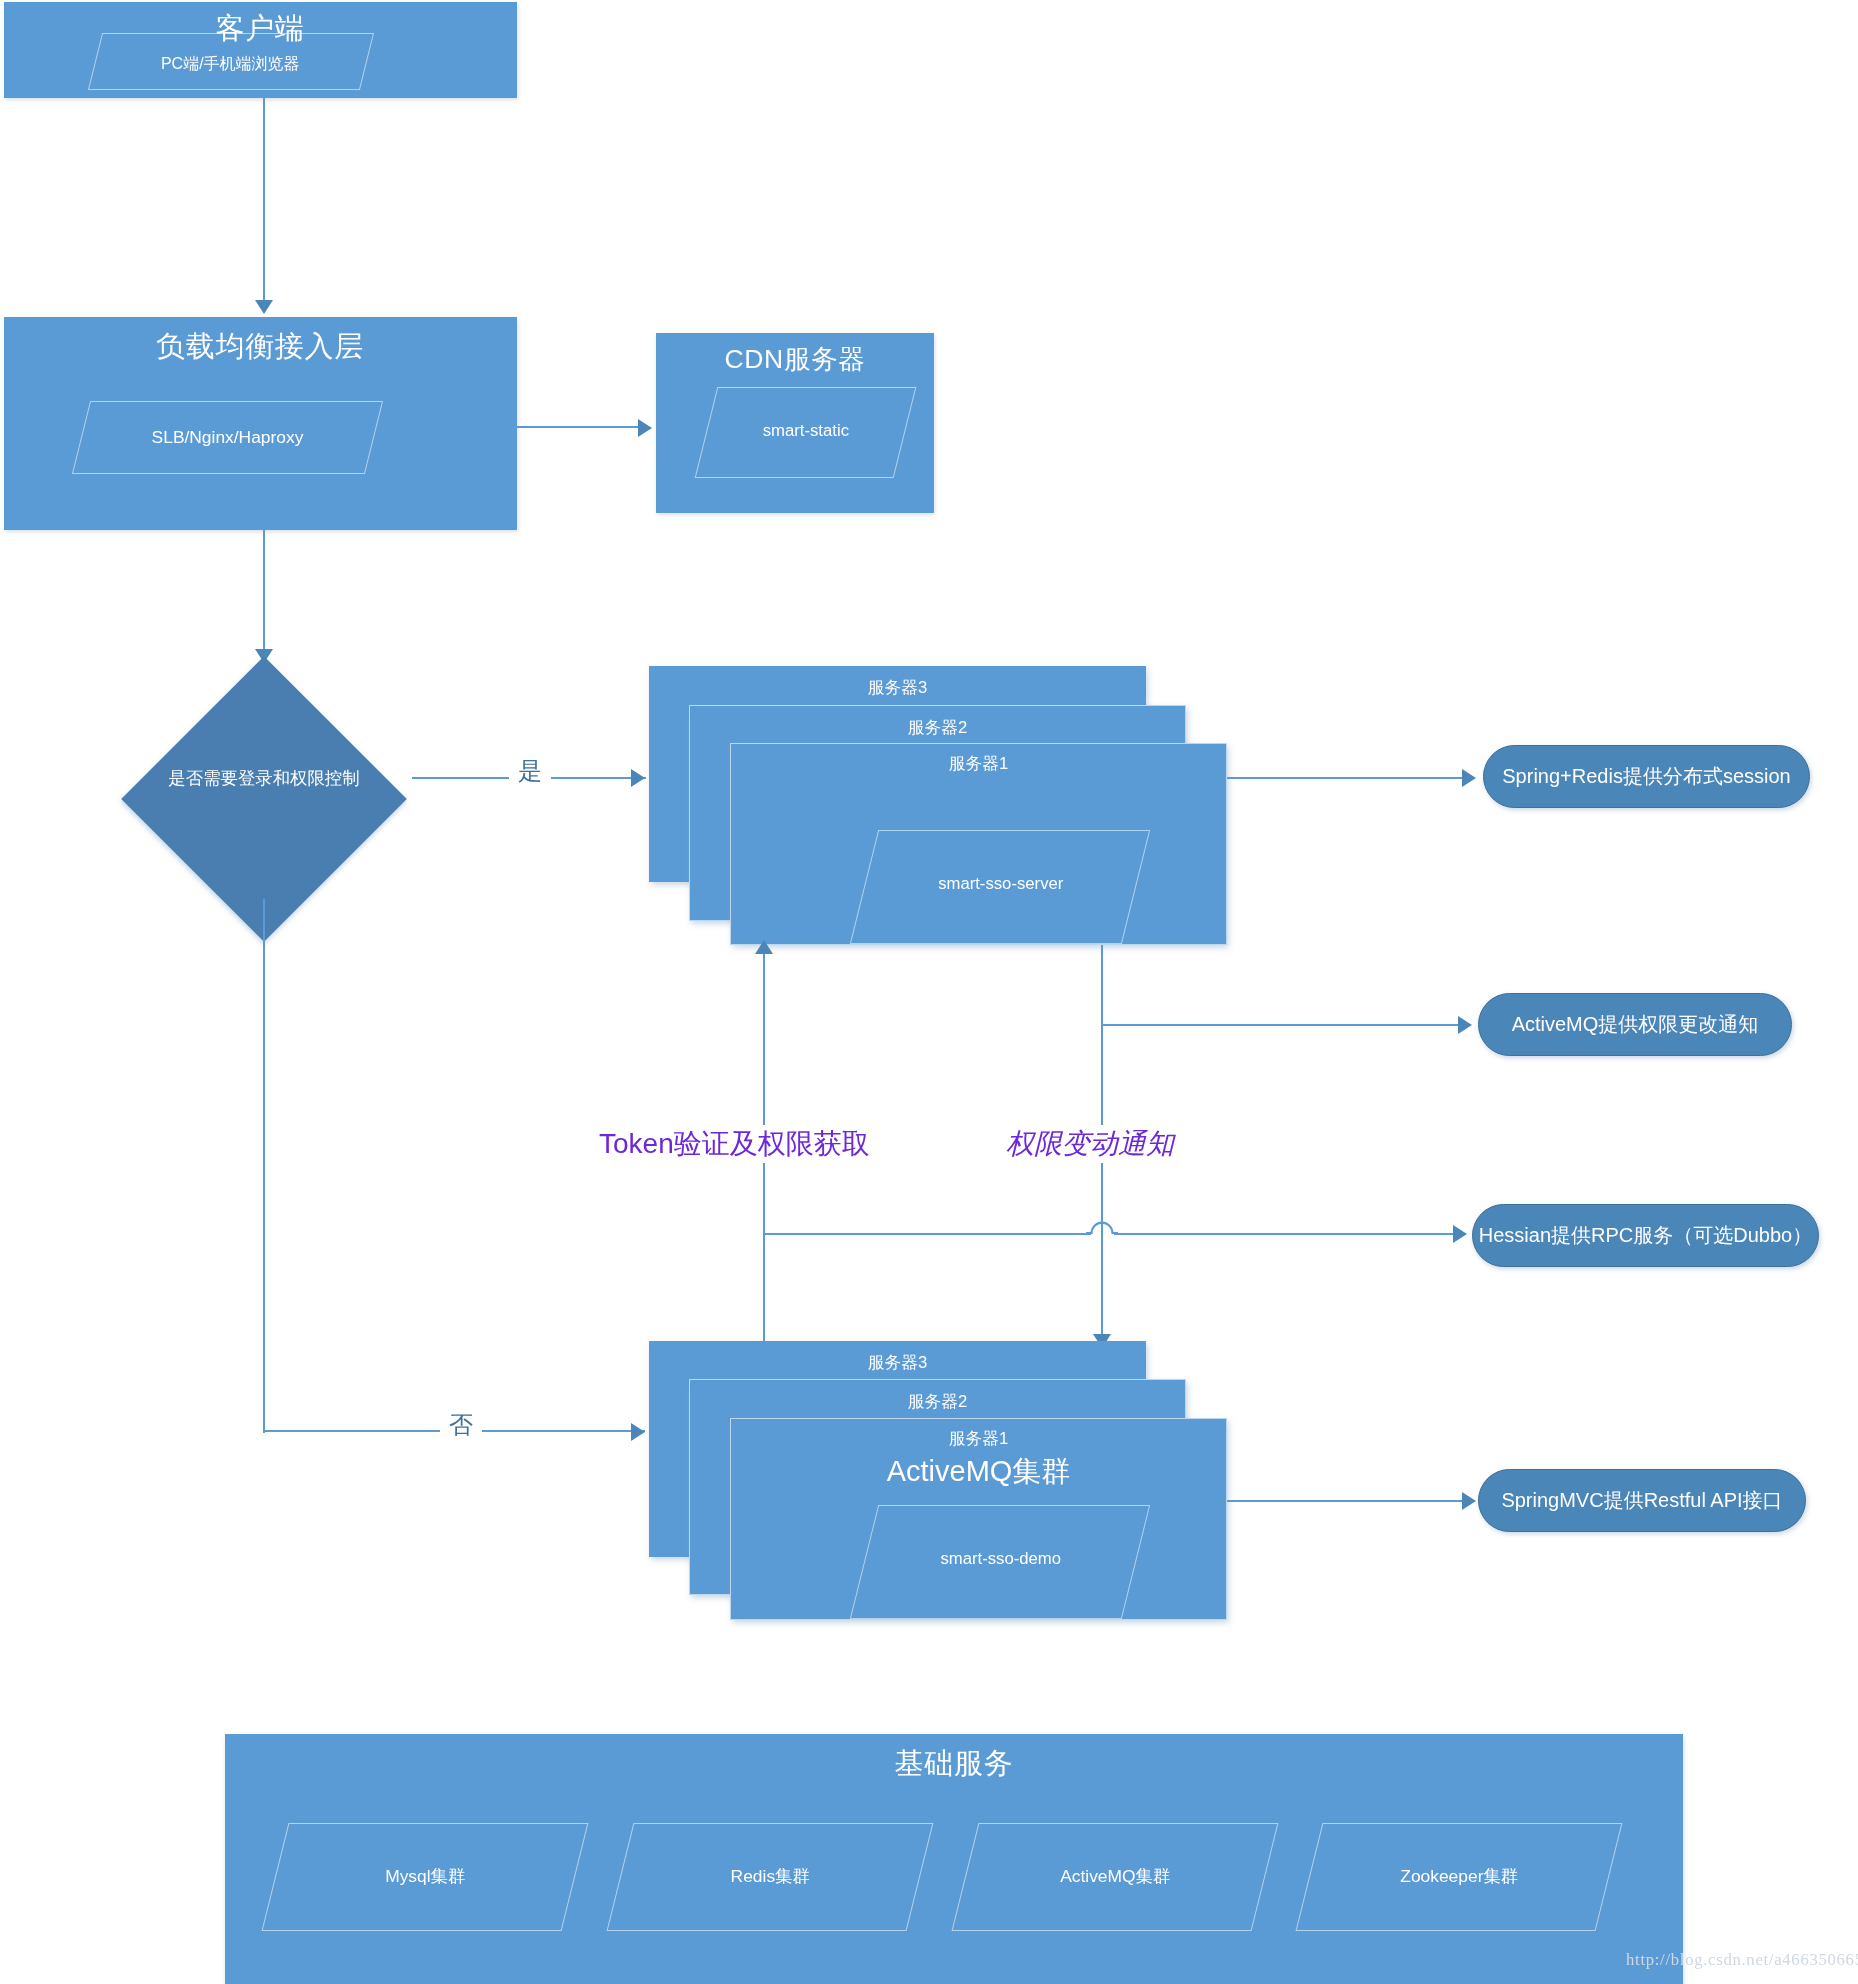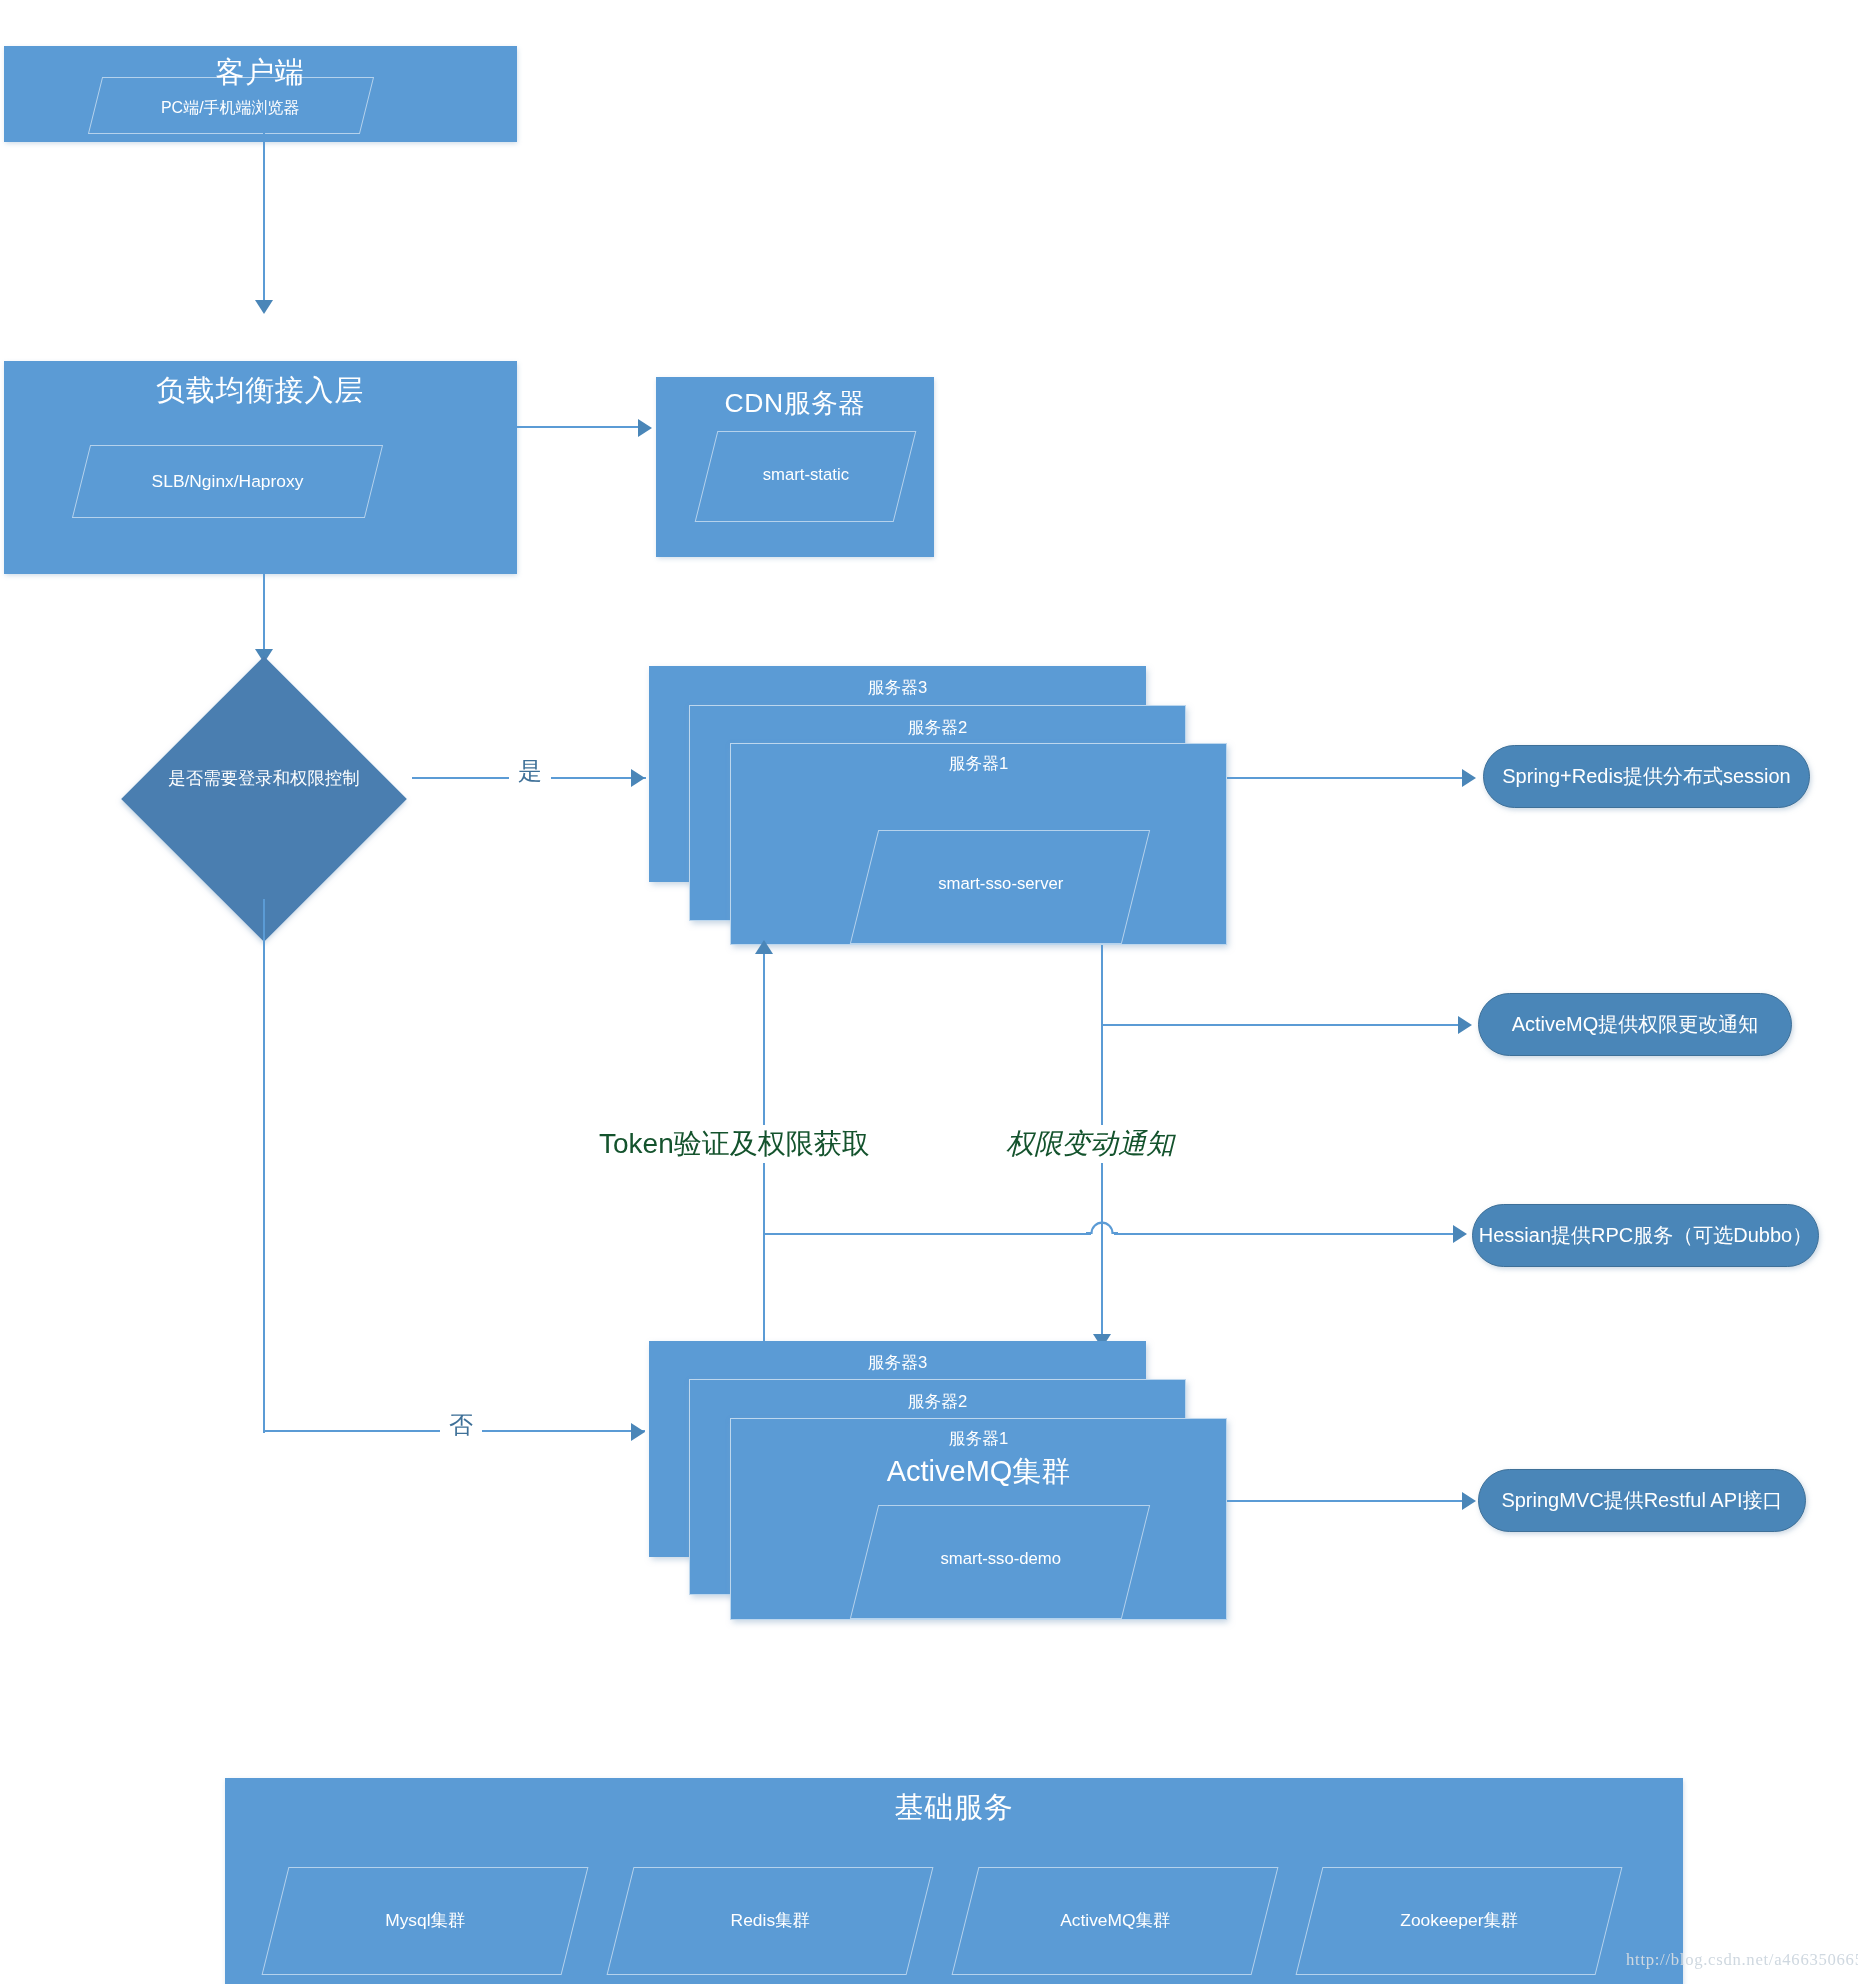--- a/index.html
+++ b/index.html
@@ -13,21 +13,20 @@
     height:1985px;
     background:#ffffff;
     overflow:hidden;
   }
   
   .node{
     position:absolute;
     background:#5B9BD5;
     box-sizing:border-box;
     box-shadow:1.4px 2.1px 4.9px rgba(140,170,200,.45);
-    margin-top:44px;
   }
   .node-title{
     position:absolute;
     left:0;right:0;
     text-align:center;
     color:#ffffff;
     font-weight:400;
     letter-spacing:0.7px;
   }
   
@@ -95,21 +94,21 @@
   .arrow.right{border-top:9px solid transparent;border-bottom:9px solid transparent;border-left:14px solid #4A86B8;}
   .edge-label{
     position:absolute;
     color:#3E7098;
     background:#ffffff;
     white-space:nowrap;
     text-align:center;
   }
   .flow-label{
     position:absolute;
-    color:#14532d;
+    color:#6d28d9;
     white-space:nowrap;
     background:#ffffff;
     padding:0 7px;
   }
   .hop{position:absolute;}
   .watermark{
     position:absolute;
     color:#cfd8e0;
     font-family:"Liberation Serif","DejaVu Serif",serif;
     white-space:nowrap;

